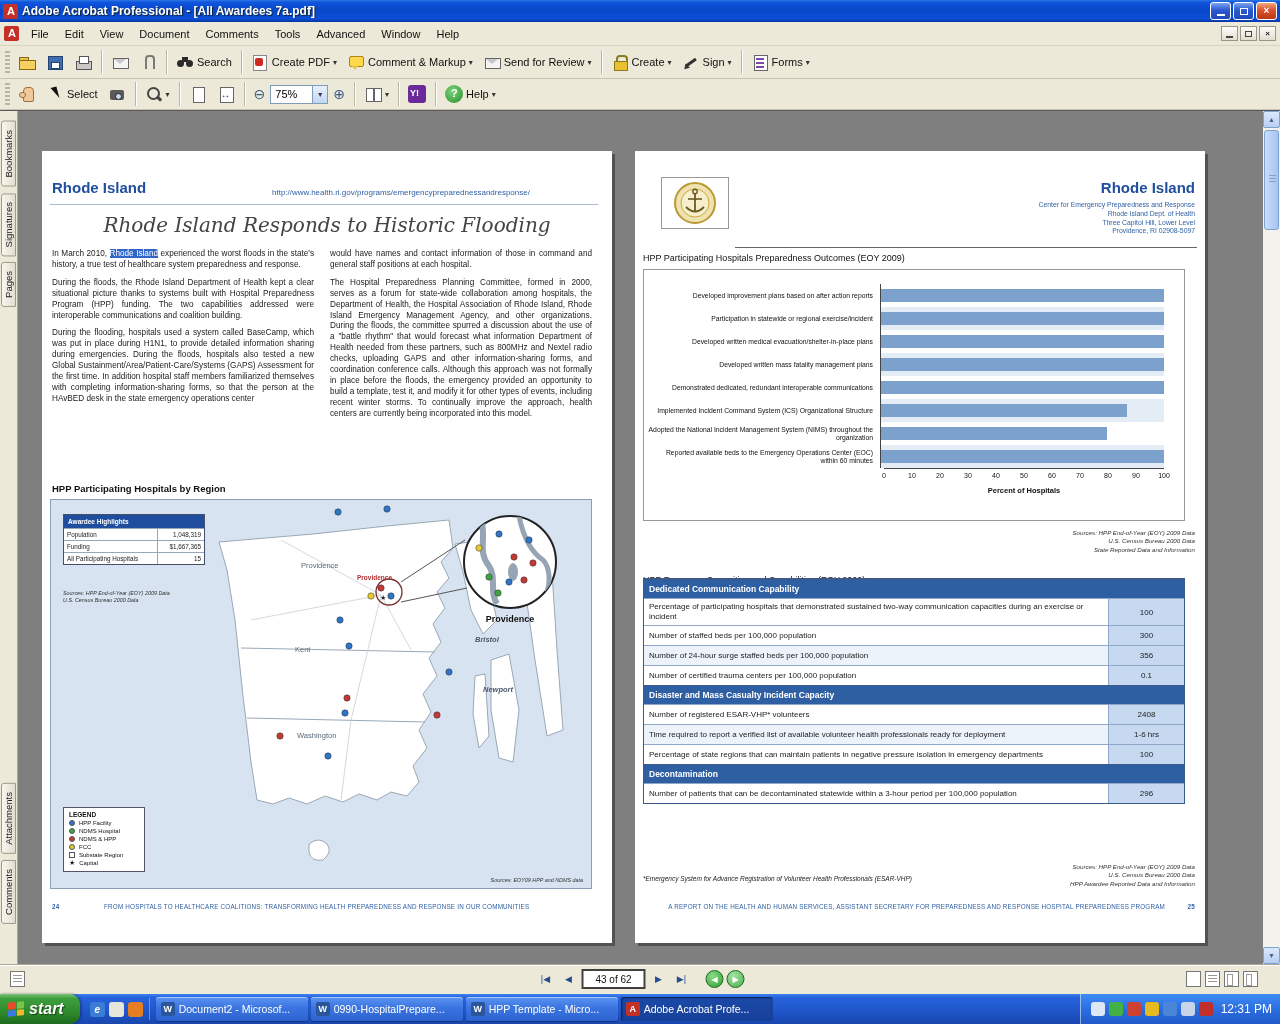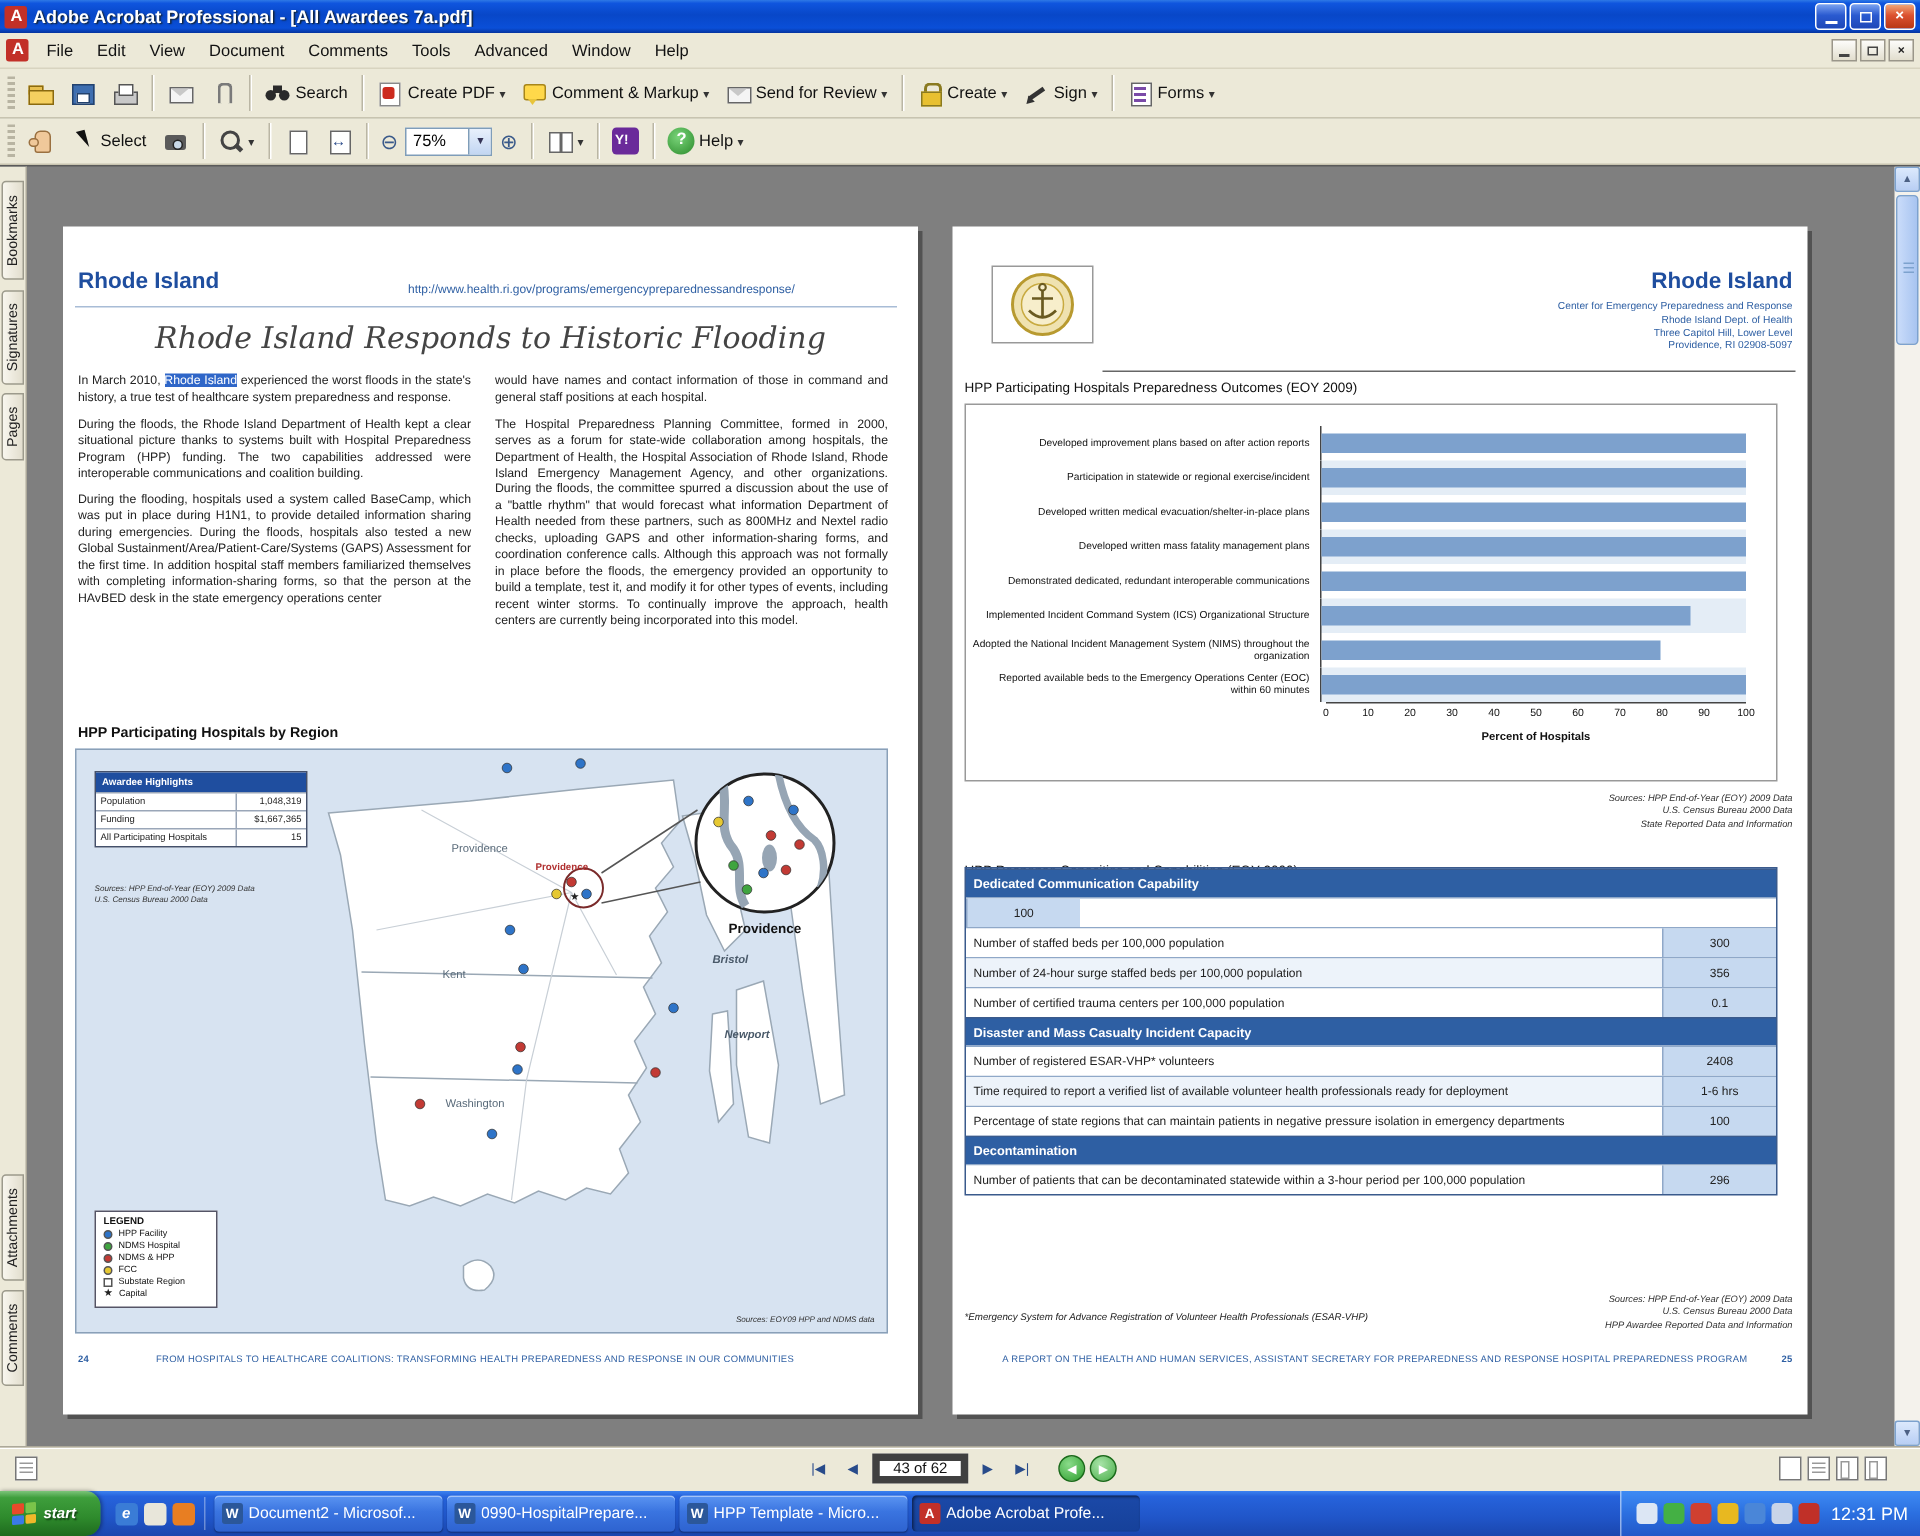--- a/index.html
+++ b/index.html
@@ -156,33 +156,33 @@
   .cap-row{display:flex;border-top:1px solid #8FA8C8;min-height:20px}
   .cap-q{flex:1;padding:3px 5px;background:#fff;display:flex;align-items:center;line-height:1.25}
   .cap-row.alt .cap-q{background:#EDF3FA}
   .cap-v{width:76px;background:#C6D9F0;border-left:1px solid #8FA8C8;display:flex;align-items:center;justify-content:center}
   .footnote{position:absolute;left:8px;top:724px;font-size:6.5px;font-style:italic;color:#222}
 
   
   .statusbar{position:absolute;left:0;top:964px;width:100%;height:30px;background:#ECE9D8;border-top:1px solid #ACA899;box-shadow:inset 0 1px 0 #fff}
   .nav-center{position:absolute;left:50%;top:4px;transform:translateX(-50%);display:flex;align-items:center;gap:3px}
   .navbtn{width:20px;height:20px;border:1px solid transparent;background:transparent;color:#284B8A;font-size:9px;display:flex;align-items:center;justify-content:center;font-family:inherit}
-  .pagebox{width:64px;height:20px;background:#fff;border:5px solid #404040;font-size:10px;display:flex;align-items:center;justify-content:center;color:#111}
+  .pagebox{width:64px;height:20px;background:#fff;border:2px solid #404040;font-size:10px;display:flex;align-items:center;justify-content:center;color:#111}
   .viewbtn{width:18px;height:18px;border-radius:50%;color:#fff;font-size:8px;display:flex;align-items:center;justify-content:center;border:1px solid #1A6A1A}
   .viewbtn.prev{background:radial-gradient(circle at 38% 32%,#8ADC8A,#2E9E2E)}
   .viewbtn.next{background:radial-gradient(circle at 38% 32%,#A8E4A8,#4AAE4A)}
   .sb-left{position:absolute;left:10px;top:6px;display:flex;gap:6px}
   .sb-right{position:absolute;right:22px;top:6px;display:flex;gap:4px}
   .pg-ico{width:15px;height:16px;background:#fff;border:1px solid #777;position:relative}
   .pg-ico.two::after{content:"";position:absolute;left:2px;top:2px;width:4px;height:10px;border:1px solid #999}
   .pg-ico.lines::after{content:"";position:absolute;left:2px;top:3px;width:9px;height:1px;background:#999;box-shadow:0 3px 0 #999,0 6px 0 #999}
 
   
   .taskbar{position:absolute;left:0;top:994px;width:100%;height:30px;background:linear-gradient(180deg,#3C82F0 0%,#2663DC 12%,#2055C8 60%,#1A46AE 100%);display:flex;align-items:center}
-  .startbtn{height:30px;padding:0 16px 0 8px;display:flex;align-items:center;gap:5px;color:#fff;font-weight:bold;font-style:italic;font-size:10px;
+  .startbtn{height:30px;padding:0 16px 0 8px;display:flex;align-items:center;gap:5px;color:#fff;font-weight:bold;font-style:italic;font-size:16px;
     background:linear-gradient(180deg,#7CC47A 0%,#3E9E3C 15%,#2E8A2C 60%,#1E6A1E 100%);border-radius:0 10px 10px 0;box-shadow:1px 0 3px rgba(0,0,0,.4);text-shadow:1px 1px 1px #154515}
   .flag{width:16px;height:14px;display:grid;grid-template-columns:1fr 1fr;grid-template-rows:1fr 1fr;gap:1px;transform:skewY(-6deg)}
   .flag span{border-radius:1px}
   .ql{display:flex;align-items:center;gap:4px;padding:0 6px;border-right:1px solid rgba(255,255,255,.35);height:22px;margin-left:4px}
   .ql-ico{width:15px;height:15px;border-radius:3px;display:flex;align-items:center;justify-content:center;color:#fff;font-size:10px;font-weight:bold;font-style:italic}
   #task-buttons{display:flex;gap:3px;margin-left:6px;flex:1}
   .task-btn{width:152px;height:24px;border-radius:3px;display:flex;align-items:center;gap:4px;padding:0 5px;color:#fff;font-size:10.5px;
     background:linear-gradient(180deg,#5B95F2,#3A74E0 45%,#2E63D0);box-shadow:inset 0 1px 0 rgba(255,255,255,.45),0 1px 1px rgba(0,0,0,.3);white-space:nowrap;overflow:hidden}
   .task-btn.active{background:linear-gradient(180deg,#1B49A8,#16419A);box-shadow:inset 1px 1px 2px rgba(0,0,0,.55)}
   .task-ico{width:14px;height:14px;border-radius:2px;flex:none;display:flex;align-items:center;justify-content:center;font-size:9px;font-weight:bold;color:#fff}
@@ -588,20 +588,21 @@
         <div id="chart-xlabel">Percent of Hospitals</div>
       </div>
       <div class="src-block" style="top:378px">Sources: HPP End-of-Year (EOY) 2009 Data
 U.S. Census Bureau 2000 Data
 State Reported Data and Information</div>
 
       <div class="sec-title" style="top:424px">HPP Response Capacities and Capabilities (EOY 2009)</div>
       <div id="cap-table">
           <div class="cap-head">Dedicated Communication Capability</div>
           <div class="cap-row">
+            <div class="cap-q">Percentage of participating hospitals that demonstrated sustained two-way communication capacities during an exercise or incident</div>
             <div class="cap-v">100</div>
           </div>
           <div class="cap-row">
             <div class="cap-q">Number of staffed beds per 100,000 population</div>
             <div class="cap-v">300</div>
           </div>
           <div class="cap-row alt">
             <div class="cap-q">Number of 24-hour surge staffed beds per 100,000 population</div>
             <div class="cap-v">356</div>
           </div>

